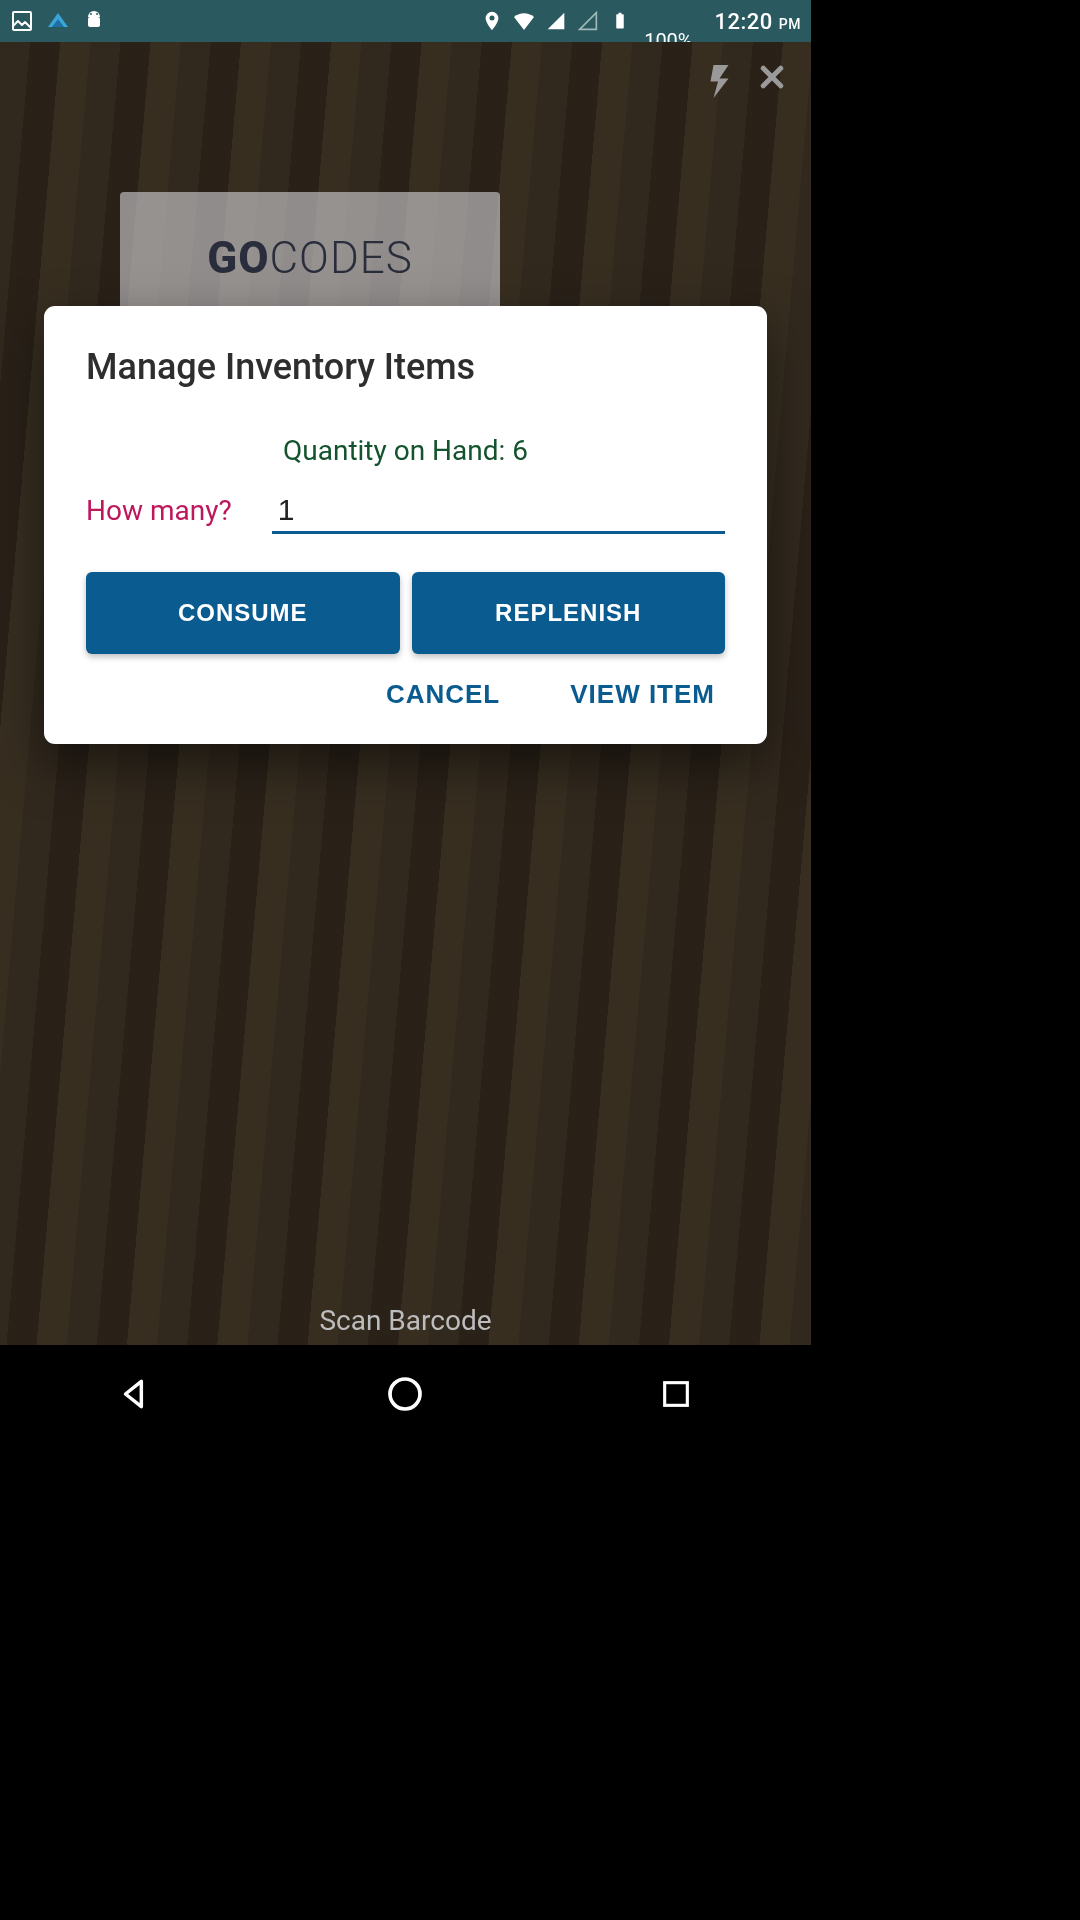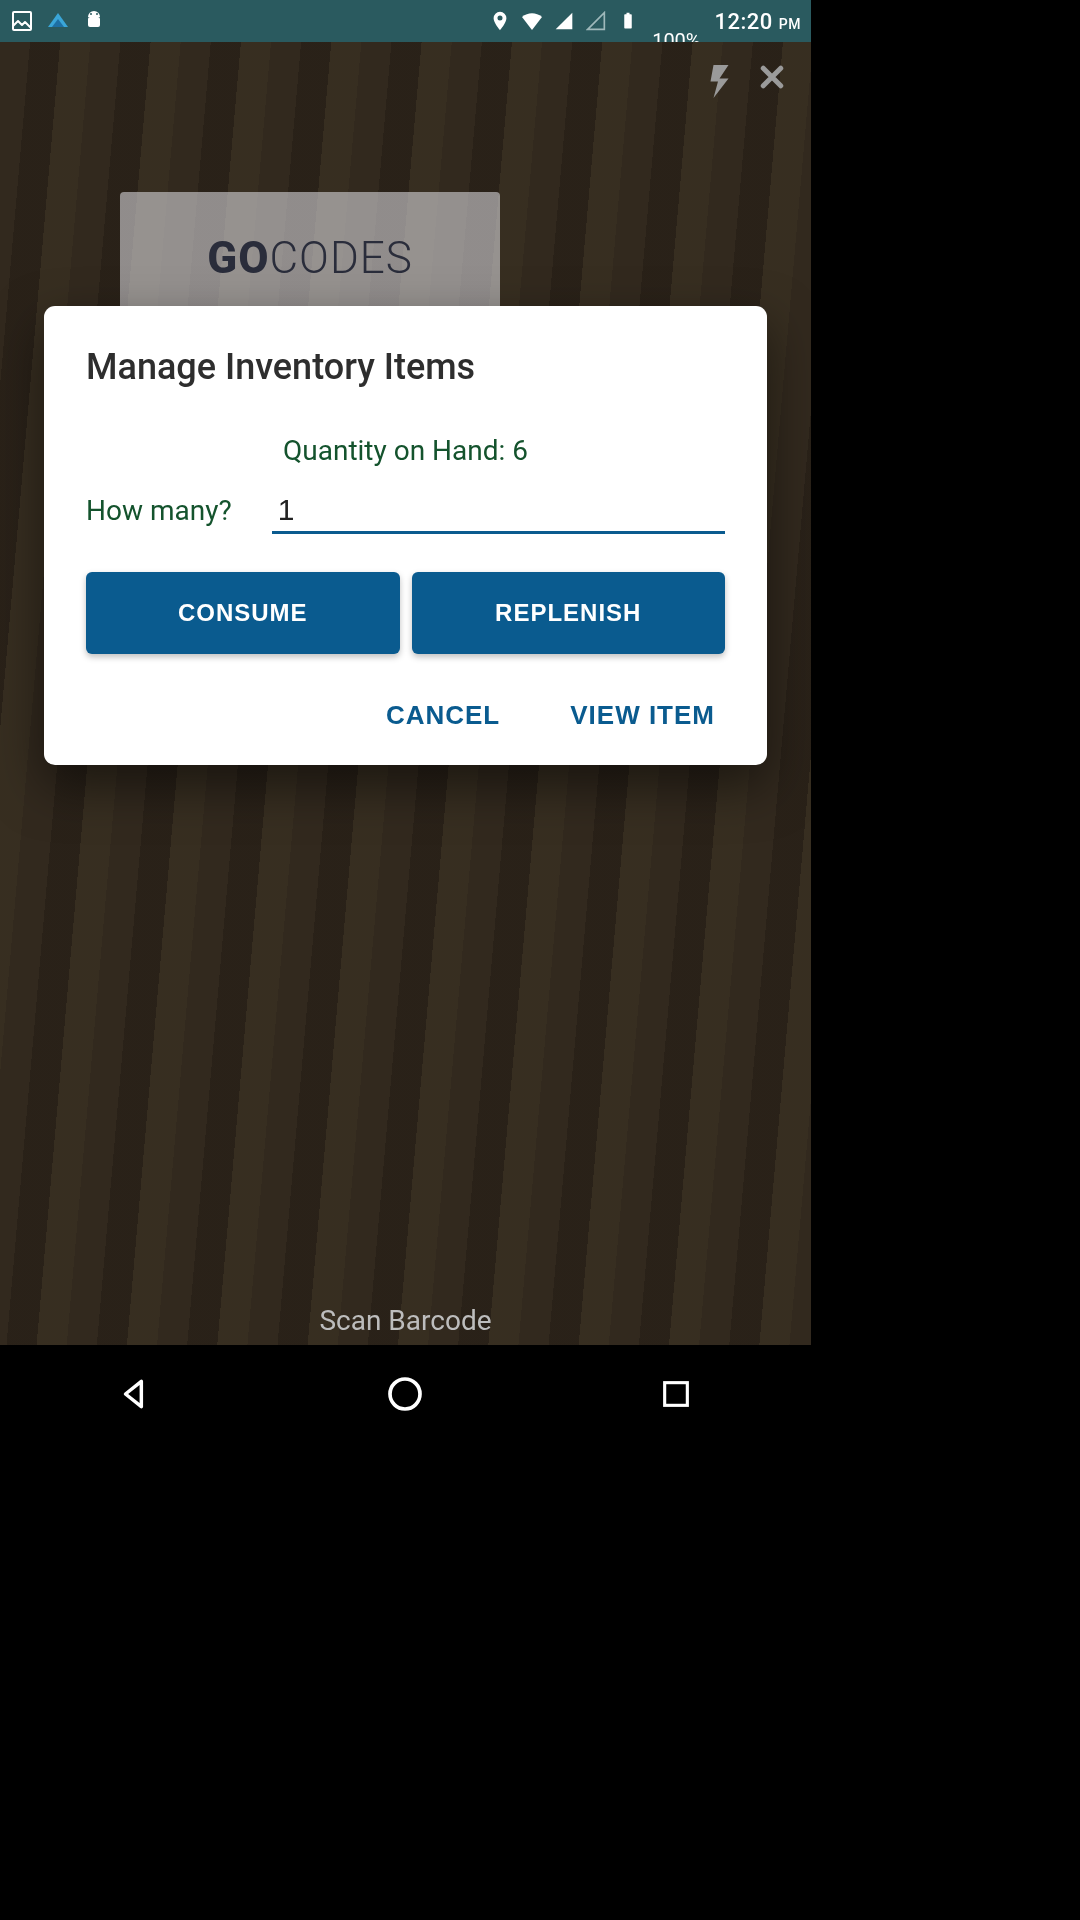--- a/index.html
+++ b/index.html
@@ -10,21 +10,21 @@
   .status-bar {
     position: absolute; top: 0; left: 0; right: 0; height: 42px;
     background: #2a5a5f;
     display: flex; align-items: center; justify-content: space-between;
     padding: 0 10px; color: #fff; font-size: 20px;
   }
   .status-left { display: flex; align-items: center; gap: 12px; }
   .status-right { display: flex; align-items: center; gap: 8px; }
   .stat-ico { width: 24px; height: 24px; display: inline-flex; align-items: center; justify-content: center; }
   .battery-pct { font-size: 20px; font-weight: 400; margin-left: 4px; margin-top: 40px; }
-  .clock { font-size: 22px; font-weight: 500; margin-left: 6px; letter-spacing: 0.5px; }
+  .clock { font-size: 22px; font-weight: 500; margin-left: 14px; letter-spacing: 0.5px; }
   .clock small { font-size: 14px; font-weight: 500; }
 
   
   .camera-bg {
     position: absolute; top: 42px; left: 0; right: 0; bottom: 98px;
     background:
       linear-gradient(rgba(0,0,0,0.55), rgba(0,0,0,0.55)),
       repeating-linear-gradient(95deg, #6e5a42 0 30px, #5c4a36 30px 60px, #7a6548 60px 90px);
     overflow: hidden;
   }
@@ -65,27 +65,27 @@
     padding: 40px 42px 28px 42px;
   }
   .dialog-title { font-size: 36px; font-weight: 500; color: #2e2e2e; margin-bottom: 46px; }
   .item-line {
     font-size: 30px; font-weight: 700; color: #1a1a1a;
     text-decoration: underline; text-underline-offset: 4px;
     margin-left: 28px; margin-bottom: 26px;
   }
   .qty-line { font-size: 28px; color: #14532d; margin-bottom: 22px; text-align: center; }
   .howmany-row { display: flex; align-items: baseline; gap: 40px; margin-bottom: 38px; }
-  .howmany-label { font-size: 28px; color: #14532d; }
+  .howmany-label { font-size: 28px; color: #be185d; }
   .qty-input {
     flex: 1; border: none; border-bottom: 3px solid #0a5b8f;
     font-size: 30px; padding: 4px 6px; outline: none; color: #222;
     min-width: 0;
   }
-  .btn-row { display: flex; gap: 12px; margin-bottom: 40px; align-items: flex-end; }
+  .btn-row { display: flex; gap: 12px; margin-bottom: 19px; align-items: flex-end; }
   .primary-btn {
     flex: 1; background: #0a5b8f; color: #fff; border: none; border-radius: 6px;
     height: 82px; font-size: 24px; font-weight: 700; letter-spacing: 1px; cursor: pointer;
     box-shadow: 0 3px 6px rgba(0,0,0,0.25);
   }
   .flat-row { display: flex; justify-content: flex-end; gap: 62px; padding-right: 6px; }
   .flat-btn {
     background: none; border: none; color: #0a5b8f;
     font-size: 26px; font-weight: 700; letter-spacing: 1px; cursor: pointer;
     padding: 6px 4px;

